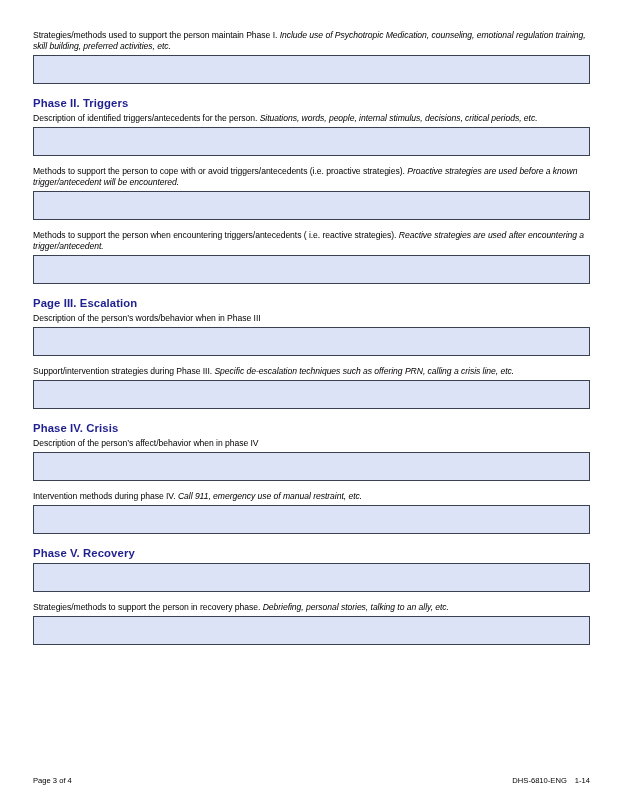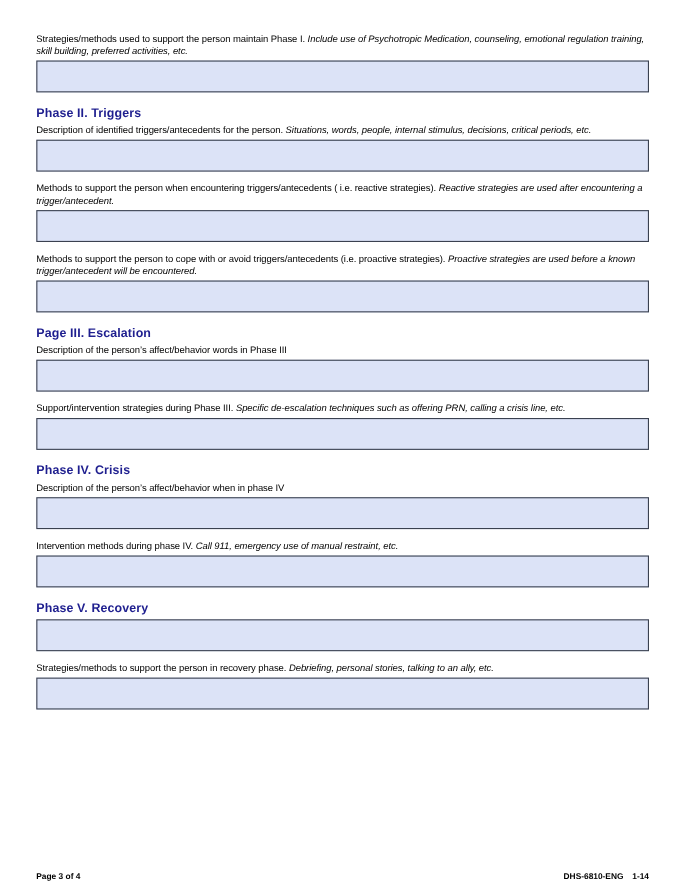--- a/index.html
+++ b/index.html
@@ -46,26 +46,26 @@
     font-weight: bold;
     color: #1f1f8f;
     margin: 13px 0 4px 0;
     text-decoration-thickness: 1.5px;
     letter-spacing: 0.1px;
   }
   .footer {
     position: absolute;
     left: 33px;
     right: 33px;
-    bottom: 4px;
+    bottom: 20px;
     display: flex;
     justify-content: space-between;
     align-items: baseline;
     font-size: 7.6px;
-    font-weight: bold;
+    font-weight: normal;
     color: #000000;
   }
   .footer .form-code { display: inline-flex; gap: 8px; text-align: center; }
 </style>
 </head>
 <body>
 
 <div class="page">
 
   <div class="fg">
@@ -74,33 +74,33 @@
   </div>
 
   <h2 class="heading">Phase II. Triggers</h2>
 
   <div class="fg">
     <p class="label"><span>Description of identified triggers/antecedents for the person.</span> <em class="hint">Situations, words, people, internal stimulus, decisions, critical periods, etc.</em></p>
     <textarea class="field" aria-label="Description of identified triggers/antecedents for the person." style=""></textarea>
   </div>
 
   <div class="fg">
-    <p class="label"><span>Methods to support the person when encountering triggers/antecedents ( i.e. reactive strategies).</span> <em class="hint">Reactive strategies are used after encountering a trigger/antecedent.</em></p>
-    <textarea class="field" aria-label="Methods to support the person when encountering triggers/antecedents ( i.e. reactive strategies)." style=""></textarea>
+    <p class="label"><span>Methods to support the person to cope with or avoid triggers/antecedents (i.e. proactive strategies).</span> <em class="hint">Proactive strategies are used before a known trigger/antecedent will be encountered.</em></p>
+    <textarea class="field" aria-label="Methods to support the person to cope with or avoid triggers/antecedents (i.e. proactive strategies)." style=""></textarea>
   </div>
 
   <div class="fg">
-    <p class="label"><span>Methods to support the person to cope with or avoid triggers/antecedents (i.e. proactive strategies).</span> <em class="hint">Proactive strategies are used before a known trigger/antecedent will be encountered.</em></p>
-    <textarea class="field" aria-label="Methods to support the person to cope with or avoid triggers/antecedents (i.e. proactive strategies)." style=""></textarea>
+    <p class="label"><span>Methods to support the person when encountering triggers/antecedents ( i.e. reactive strategies).</span> <em class="hint">Reactive strategies are used after encountering a trigger/antecedent.</em></p>
+    <textarea class="field" aria-label="Methods to support the person when encountering triggers/antecedents ( i.e. reactive strategies)." style=""></textarea>
   </div>
 
   <h2 class="heading">Page III. Escalation</h2>
 
   <div class="fg">
-    <p class="label"><span>Description of the person’s affect/behavior words in Phase III</span> <em class="hint"></em></p>
+    <p class="label"><span>Description of the person’s words/behavior when in Phase III</span> <em class="hint"></em></p>
     <textarea class="field" aria-label="Description of the person’s affect/behavior when in Phase III" style=""></textarea>
   </div>
 
   <div class="fg">
     <p class="label"><span>Support/intervention strategies during Phase III.</span> <em class="hint">Specific de-escalation techniques such as offering PRN, calling a crisis line, etc.</em></p>
     <textarea class="field" aria-label="Support/intervention strategies during Phase III." style=""></textarea>
   </div>
 
   <h2 class="heading">Phase IV. Crisis</h2>
 

